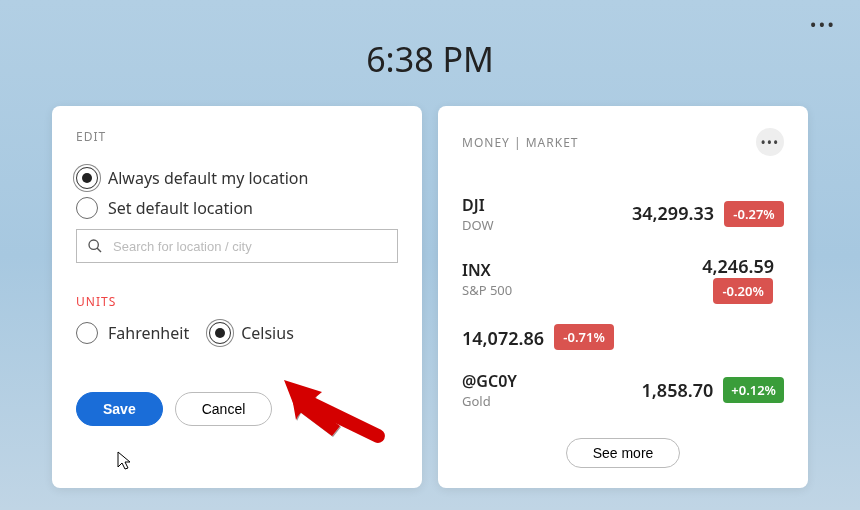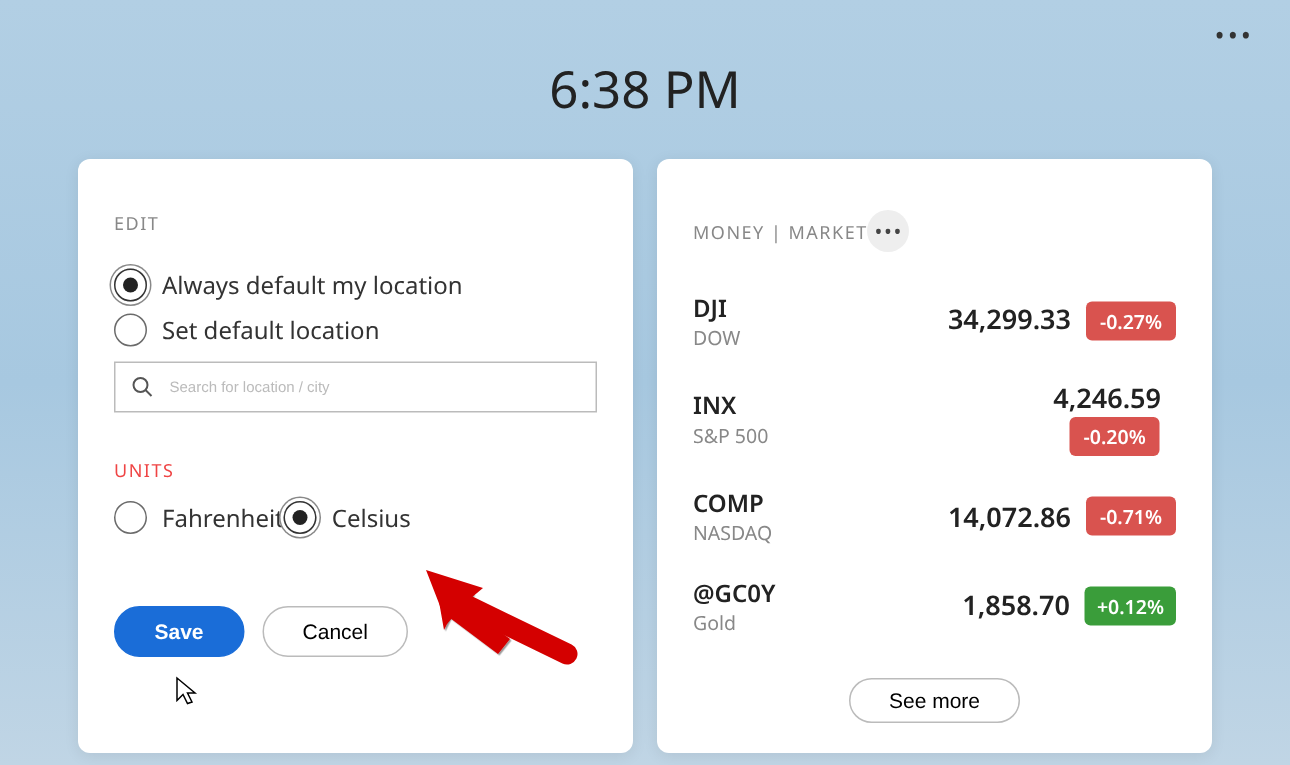--- a/index.html
+++ b/index.html
@@ -29,21 +29,21 @@
   }
   .cards {
     display: flex;
     gap: 16px;
     padding: 24px 52px 0 52px;
   }
   .card {
     background: #fff;
     border-radius: 8px;
     flex: 1;
-    padding: 34px 24px 20px 24px;
+    padding: 22px 24px 20px 24px;
     box-shadow: 0 2px 10px rgba(0,0,0,0.08);
     position: relative;
     min-height: 360px;
   }
   .card-title {
     font-size: 12px;
     letter-spacing: 1px;
     color: #888;
     margin-bottom: 22px;
   }
@@ -82,33 +82,34 @@
     display: flex;
     align-items: center;
     padding: 8px 10px;
     gap: 10px;
   }
   .search-icon { color: #555; display:flex; }
   .search-input {
     flex: 1;
     border: none;
     outline: none;
-    font-size: 10px;
+    font-size: 13px;
     color: #555;
   }
   .search-input::placeholder { color: #bbb; }
   .units-title {
     margin-top: 30px;
     font-size: 12px;
     letter-spacing: 1px;
     color: #ef4444;
     margin-bottom: 12px;
   }
   .units-row {
     display: flex;
+    gap: 20px;
   }
   .btn-row {
     margin-top: 40px;
     display: flex;
     gap: 12px;
   }
   .btn {
     border-radius: 22px;
     padding: 8px 26px;
     font-size: 14px;
@@ -118,22 +119,23 @@
   }
   .btn-primary {
     background: #1a6dd8;
     color: #fff;
     border: 1px solid #1a6dd8;
     font-weight: 600;
   }
   
   .money-head {
     display: flex;
-    align-items: center;
-    margin-bottom: 16px;
+    justify-content: space-between;
+    align-items: center;
+    margin-bottom: 28px;
   }
   .more-circle {
     width: 28px; height: 28px;
     background: #eee;
     border-radius: 50%;
     display:flex; align-items:center; justify-content:center;
     color:#444;
     font-size: 14px;
     letter-spacing: 1px;
     cursor: pointer;
@@ -257,24 +259,20 @@
           <div class="mleft">
             <div class="msym">INX</div>
             <div class="mname">S&amp;P 500</div>
           </div>
           <div style="display:flex;align-items:center;flex-direction:column;">
             <div class="mval">4,246.59</div>
             <div class="mchg down">-0.20%</div>
           </div>
         </div>
         <div class="mrow">
-          <div class="mleft">
-            <div class="msym">COMP</div>
-            <div class="mname">NASDAQ</div>
-          </div>
           <div style="display:flex;align-items:flex-end;">
             <div class="mval">14,072.86</div>
             <div class="mchg down">-0.71%</div>
           </div>
         </div>
         <div class="mrow">
           <div class="mleft">
             <div class="msym">@GC0Y</div>
             <div class="mname">Gold</div>
           </div>

